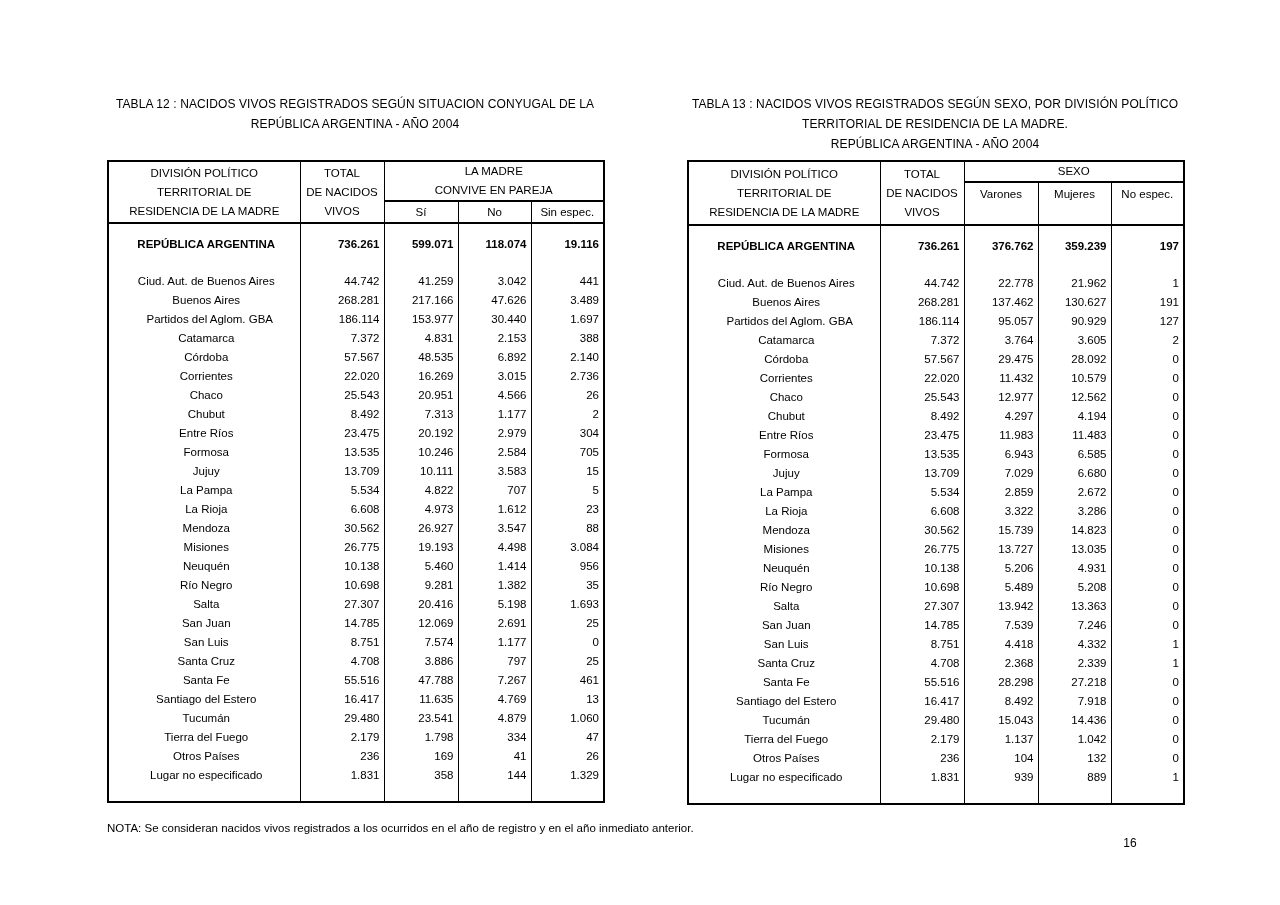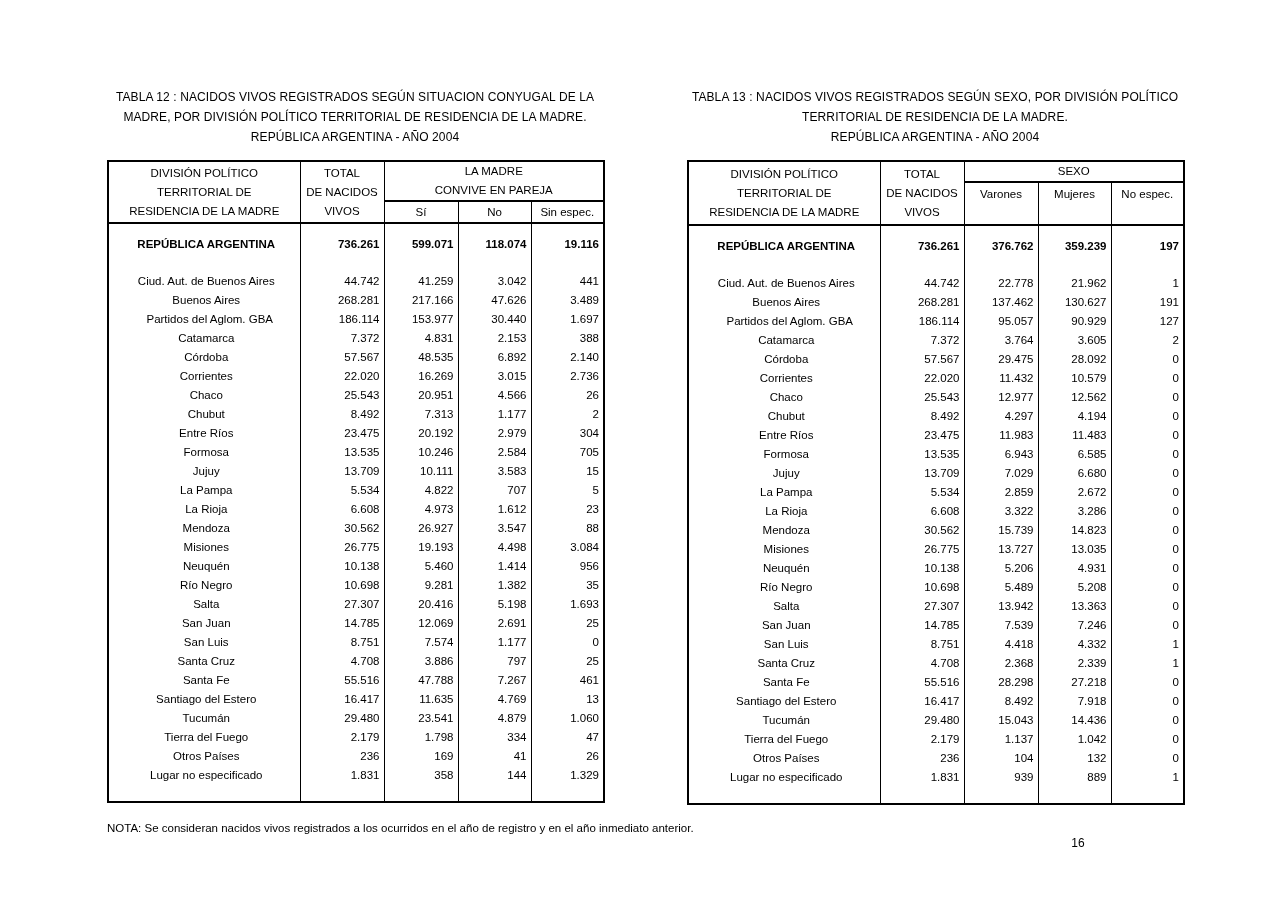--- a/index.html
+++ b/index.html
@@ -1,21 +1,21 @@
 <!DOCTYPE html>
 <html><head>
 <meta charset="utf-8">
 <style>
   html, body { margin:0; padding:0; }
   body {
     width:1280px; height:905px; background:#ffffff; color:#000;
     font-family:"Liberation Sans", sans-serif; position:relative; overflow:hidden;
   }
   .title-block {
-    position:absolute; top:87px; width:510px; text-align:center;
+    position:absolute; top:94px; width:510px; text-align:center;
     font-size:12px; line-height:20px; letter-spacing:0.1px;
   }
   #title12 { left:100px; }
   #title13 { left:680px; }
 
   table.stats-table {
     position:absolute; top:160px;
     border-collapse:collapse; table-layout:fixed;
     border:2px solid #000;
     font-size:11.5px;
@@ -46,32 +46,31 @@
   tr.data-row { height:18.9px; }
   tr.spacer-sm  { height:11px; }
   tr.spacer-md  { height:18px; }
   tr.spacer-end { height:17px; }
 
   .note {
     position:absolute; left:107px; top:822px;
     font-size:11.5px;
   }
   .page-number {
-    position:absolute; left:1048px; top:836px; width:60px;
+    position:absolute; left:1100px; top:836px; width:60px;
     text-align:center; font-size:12px;
   }
 </style>
 </head>
 <body>
 
 <div>
 
   <div id="title12" class="title-block">
     <div>TABLA 12 : NACIDOS VIVOS REGISTRADOS SEGÚN SITUACION CONYUGAL DE LA</div>
-    <div>MADRE,  POR DIVISIÓN POLÍTICO TERRITORIAL DE RESIDENCIA DE LA MADRE.</div>
     <div>REPÚBLICA ARGENTINA  -  AÑO 2004</div>
   </div>
 
   <div id="title13" class="title-block">
     <div>TABLA 13 : NACIDOS VIVOS REGISTRADOS SEGÚN SEXO, POR DIVISIÓN POLÍTICO</div>
     <div>TERRITORIAL DE RESIDENCIA DE LA MADRE.</div>
     <div>REPÚBLICA ARGENTINA - AÑO 2004</div>
   </div>
 
   <table id="table12" class="stats-table">

